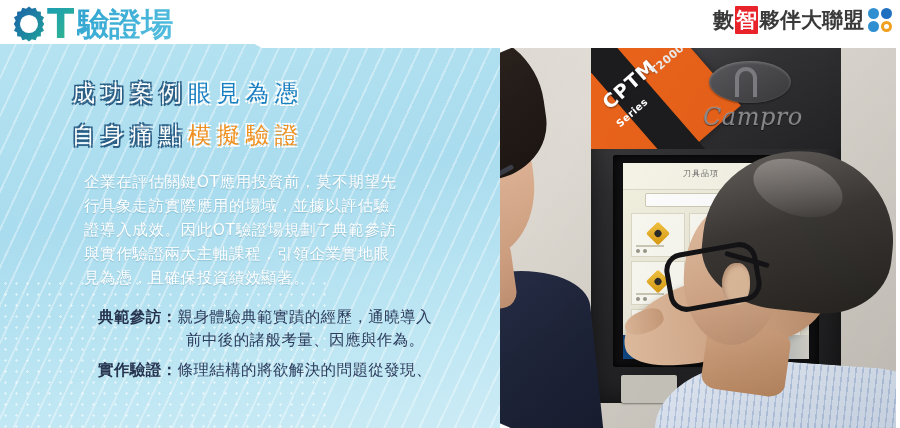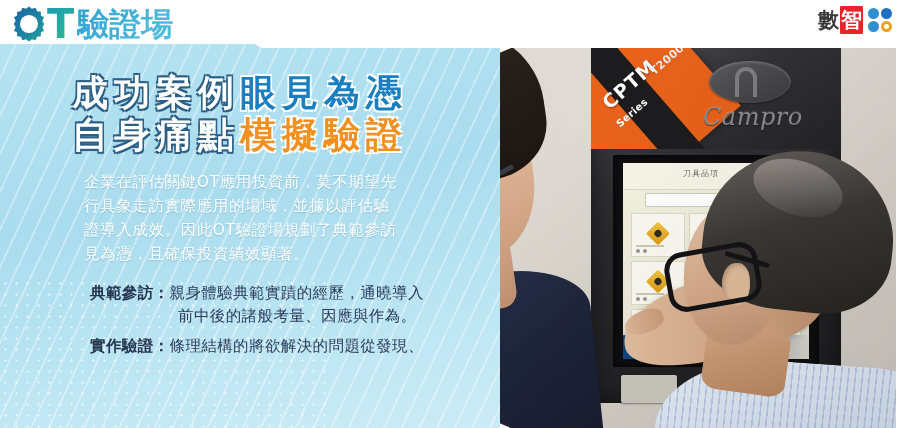--- a/index.html
+++ b/index.html
@@ -63,21 +63,21 @@
     background:#e8242a;color:#fff;padding:0 1px;margin:0 1px;border-radius:1px;
   }
   .dots4{display:grid;grid-template-columns:11px 11px;grid-template-rows:11px 11px;gap:2px;}
   .dot{width:11px;height:11px;border-radius:50%;}
   .d1{background:#2f8fd0;} .d2{background:#1f6fc0;}
   .d3{background:#2f8fd0;} .d4{background:#fff;border:3px solid #f0a020;box-sizing:border-box;}
   
   .content{position:absolute;left:0;top:48px;width:540px;height:380px;z-index:10;}
   .title{margin:24px 0 0 0;padding:0 0 0 72px;}
   .title-line{
-    font-size:36px;line-height:42px;font-weight:bold;letter-spacing:6px;white-space:nowrap;
+    font-size:23px;line-height:42px;font-weight:normal;letter-spacing:6px;white-space:nowrap;
   }
   .t-white{
     color:#ffffff;
     text-shadow:-1.6px -1.6px 0 #2c5f86,1.6px -1.6px 0 #2c5f86,-1.6px 1.6px 0 #2c5f86,
                 1.6px 1.6px 0 #2c5f86,0 2px 2px rgba(0,0,0,.18);
   }
   .t-blue{
     color:#1a7fc1;
     text-shadow:-1.6px -1.6px 0 #ffffff,1.6px -1.6px 0 #ffffff,-1.6px 1.6px 0 #ffffff,
                 1.6px 1.6px 0 #ffffff,0 2px 2px rgba(0,0,0,.15);
@@ -87,21 +87,21 @@
     text-shadow:-1.6px -1.6px 0 #ffffff,1.6px -1.6px 0 #ffffff,-1.6px 1.6px 0 #ffffff,
                 1.6px 1.6px 0 #ffffff,0 2px 2px rgba(0,0,0,.15);
     text-align:right;
   }
   .body-text{
     margin:14px 0 16px 0;padding:0 0 0 84px;width:360px;
     font-size:15.5px;line-height:24px;color:#ffffff;letter-spacing:.6px;
     text-shadow:0 1px 1px rgba(40,90,120,.25);
   }
   .body-text div{white-space:nowrap;}
-  .bullets{margin:12px 0 0 4px;padding:0 0 0 86px;}
+  .bullets{margin:12px 0 0 12px;padding:0 0 0 86px;}
   .bullet{margin-bottom:7px;}
   .bullet-row{
     font-size:15.5px;line-height:23px;color:#2c3c5c;letter-spacing:.4px;white-space:nowrap;
   }
   .bullet-label{font-weight:bold;color:#26344f;}
   .bullet-cont{padding-left:88px;}
   
   .photo-wrap{
     position:absolute;right:0;top:48px;width:400px;height:380px;z-index:8;
     overflow:hidden;
@@ -394,20 +394,21 @@
         <circle cx="20" cy="20" r="9.5" fill="#ffffff"></circle>
       </svg>
       <span class="logo-t">T</span>
       <span class="logo-cn">驗證場</span>
     </div>
 
     <div class="alliance">
       <span class="alliance-text">
         <span>數</span>
           <span class="hl">智</span>
+          <span>夥伴大聯盟</span>
       </span>
       <span class="dots4">
         <i class="dot d1"></i>
         <i class="dot d2"></i>
         <i class="dot d3"></i>
         <i class="dot d4"></i>
       </span>
     </div>
   </div>
 
@@ -419,20 +420,21 @@
       </div>
       <div class="title-line">
         <span class="t-white">自身痛點</span><span class="t-orange">模擬驗證</span>
       </div>
     </div>
 
     <div class="body-text">
       <div>企業在評估關鍵OT應用投資前，莫不期望先</div>
       <div>行具象走訪實際應用的場域，並據以評估驗</div>
       <div>證導入成效。因此OT驗證場規劃了典範參訪</div>
+      <div>與實作驗證兩大主軸課程，引領企業實地眼</div>
       <div>見為憑，且確保投資績效顯著。</div>
     </div>
 
     <div class="bullets">
       <div class="bullet">
         <div class="bullet-row">
           <span class="bullet-label">典範參訪：</span><span>親身體驗典範實蹟的經歷，通曉導入</span>
         </div>
         <div class="bullet-row bullet-cont">前中後的諸般考量、因應與作為。</div>
       </div>

